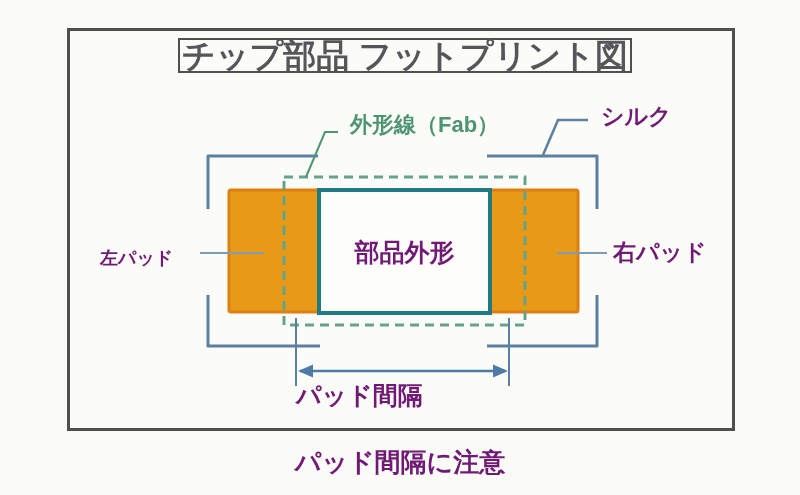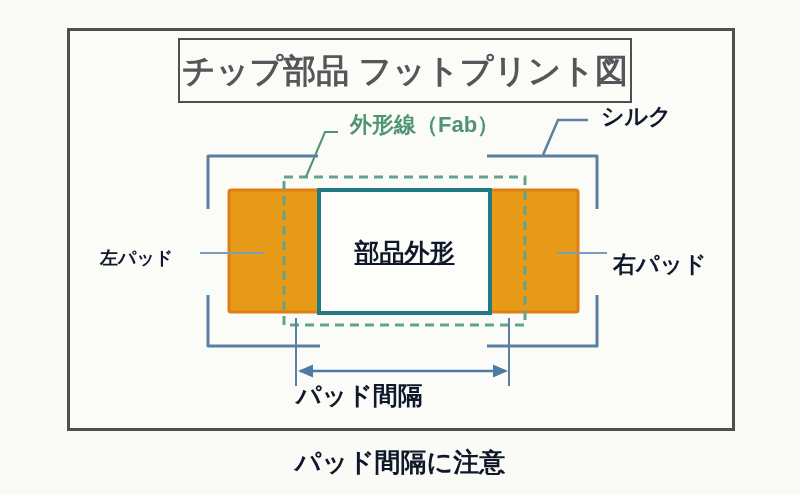--- a/index.html
+++ b/index.html
@@ -8,36 +8,36 @@
     background:#FAFAF6;
     font-family:"Liberation Sans","DejaVu Sans",sans-serif;
   }
   .abs{position:absolute;}
   #outer-box{
     left:67px;top:28px;width:668px;height:403px;
     border:3px solid #4F4F4F;box-sizing:border-box;
     background:#FBFBF8;
   }
   #title-box{
-    left:178px;top:38px;width:454px;height:65px;
+    left:178px;top:38px;width:454px;height:35px;
     border:2px solid #4F4F4F;box-sizing:border-box;
     display:flex;align-items:center;justify-content:center;
     background:#FBFBF8;
   }
   #title-box .title-text{
     font-size:33px;font-weight:700;color:#55565A;
     white-space:nowrap;letter-spacing:0px;line-height:1;
   }
   svg#diagram-lines{left:0;top:0;width:800px;height:495px;pointer-events:none;}
-  .lbl{position:absolute;font-weight:700;color:#0f172a;line-height:1;white-space:nowrap;}
+  .lbl{position:absolute;font-weight:700;color:#701a75;line-height:1;white-space:nowrap;}
   #fab-label{left:338px;top:114px;font-size:22px;color:#4F9472;margin-left:12px;}
   #silk-label{left:601px;top:105px;font-size:23px;}
   #left-pad-label{left:100px;top:249px;font-size:18px;}
-  #right-pad-label{left:613px;top:253px;font-size:23px;}
-  #component-label{left:319px;top:240px;width:171px;text-align:center;font-size:25px;text-decoration:underline;}
+  #right-pad-label{left:613px;top:241px;font-size:23px;}
+  #component-label{left:319px;top:240px;width:171px;text-align:center;font-size:25px;}
   #pad-gap-label{left:296px;top:383px;width:213px;text-align:left;font-size:25px;}
   #caption{left:0px;top:449px;width:800px;text-align:center;font-size:26px;}
 </style>
 </head>
 <body>
 
 <div class="abs" id="outer-box"></div>
 
 <div class="abs" id="title-box">
   <span class="title-text">チップ部品 フットプリント図</span>

